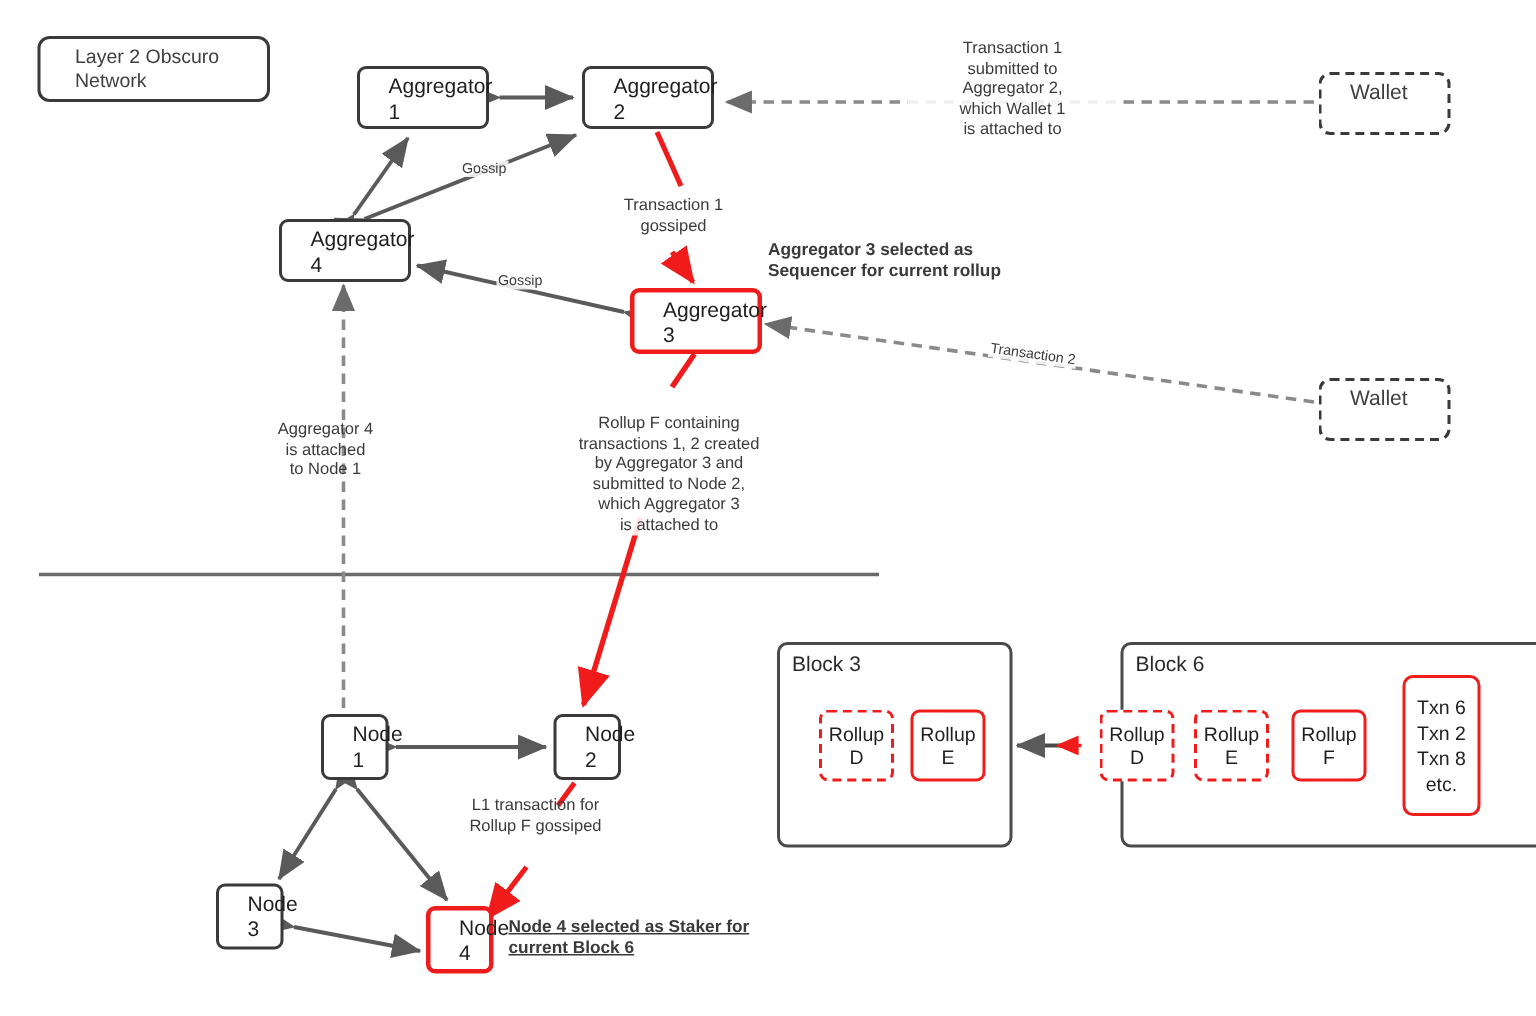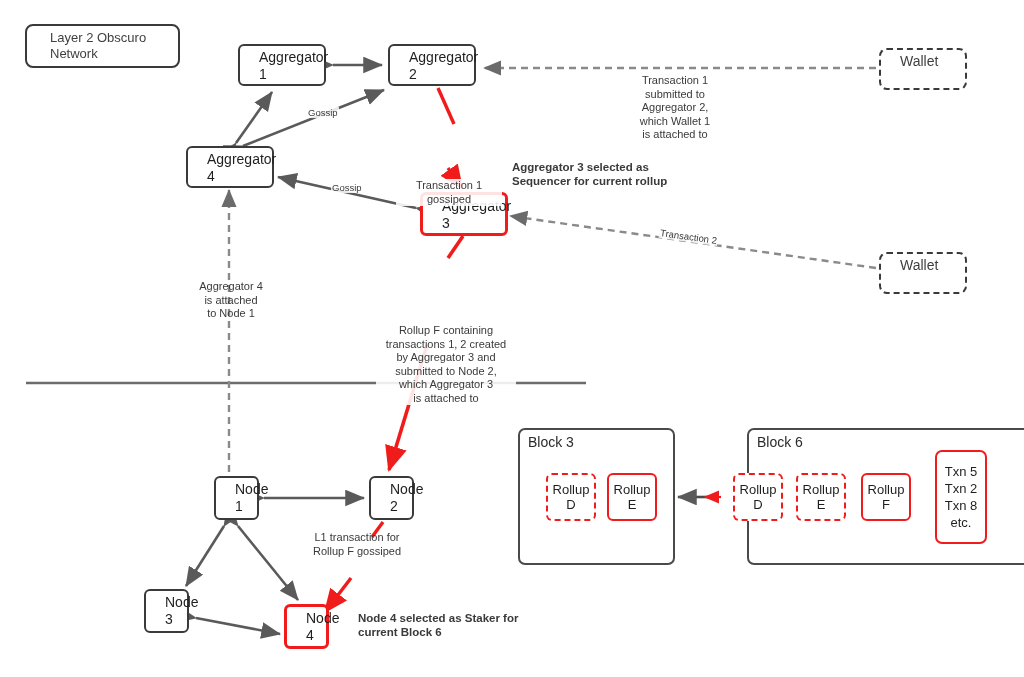--- a/index.html
+++ b/index.html
@@ -29,21 +29,21 @@
           display:flex;flex-direction:column;justify-content:center;align-items:center;}
   .rollup.pend{border:2px dashed #f01c1c;}
   .txnbox{position:absolute;box-sizing:border-box;background:#fff;
           border:2px solid #f01c1c;border-radius:7px;color:#1f1f1f;
           font-size:13px;line-height:17px;text-align:center;z-index:7;
           display:flex;flex-direction:column;justify-content:center;align-items:center;}
 
   .note{position:absolute;color:#3a3a3a;font-size:11px;line-height:13.5px;z-index:6;}
   .note.ctr{text-align:center;}
   .note.bold{font-weight:bold;font-size:11.5px;line-height:14px;}
-  .note.wht{background:rgba(255,255,255,0.88);margin-top:48px;}
+  .note.wht{background:rgba(255,255,255,0.88);}
   .edge-lbl{position:absolute;color:#3a3a3a;font-size:9.5px;z-index:6;
             background:rgba(255,255,255,0.85);padding:0 1px;}
 </style>
 </head>
 <body>
 
 <div id="stage">
 
   <svg id="wires" viewBox="0 0 1024 677">
     <defs>
@@ -184,37 +184,37 @@
   <div class="rollup pend" style="left:796px;top:473px;width:50px;height:48px;">
     <span>Rollup</span>
     <span>E</span>
   </div>
   <div class="rollup" style="left:861px;top:473px;width:50px;height:48px;">
     <span>Rollup</span>
     <span>F</span>
   </div>
 
   <div class="txnbox" style="left:935px;top:450px;width:52px;height:94px;">
-    <span>Txn 5</span>
+    <span>Txn 6</span>
     <span>Txn 2</span>
     <span>Txn 8</span>
     <span>etc.</span>
   </div>
 
   <div class="edge-lbl" style="left:307px;top:107px;">Gossip</div>
   <div class="edge-lbl" style="left:331px;top:182px;">Gossip</div>
   <div class="edge-lbl" style="left:659px;top:231px;transform:rotate(8deg);">Transaction 2</div>
 
   <div class="note ctr wht" style="left:605px;top:26px;width:140px;">Transaction 1<br>submitted to<br>Aggregator 2,<br>which Wallet 1<br>is attached to</div>
 
   <div class="note ctr wht" style="left:396px;top:131px;width:106px;">Transaction 1<br>gossiped</div>
 
   <div class="note bold" style="left:512px;top:160px;width:210px;">Aggregator 3 selected as<br>Sequencer for current rollup</div>
 
-  <div class="note ctr" style="left:189px;top:280px;width:84px;">Aggregator 4<br>is attached<br>to Node 1</div>
+  <div class="note ctr" style="left:175px;top:280px;width:84px;">Aggregator 4<br>is attached<br>to Node 1</div>
 
   <div class="note ctr wht" style="left:376px;top:276px;width:140px;">Rollup F containing<br>transactions 1, 2 created<br>by Aggregator 3 and<br>submitted to Node 2,<br>which Aggregator 3<br>is attached to</div>
 
   <div class="note ctr" style="left:293px;top:531px;width:128px;">L1 transaction for<br>Rollup F gossiped</div>
 
-  <div class="note bold" style="left:358px;top:611px;width:210px;">Node 4 selected as Staker for<br>current Block 6</div>
+  <div class="note bold" style="left:339px;top:611px;width:210px;text-decoration:underline;">Node 4 selected as Staker for<br>current Block 6</div>
 
 </div>
 
 </body></html>

